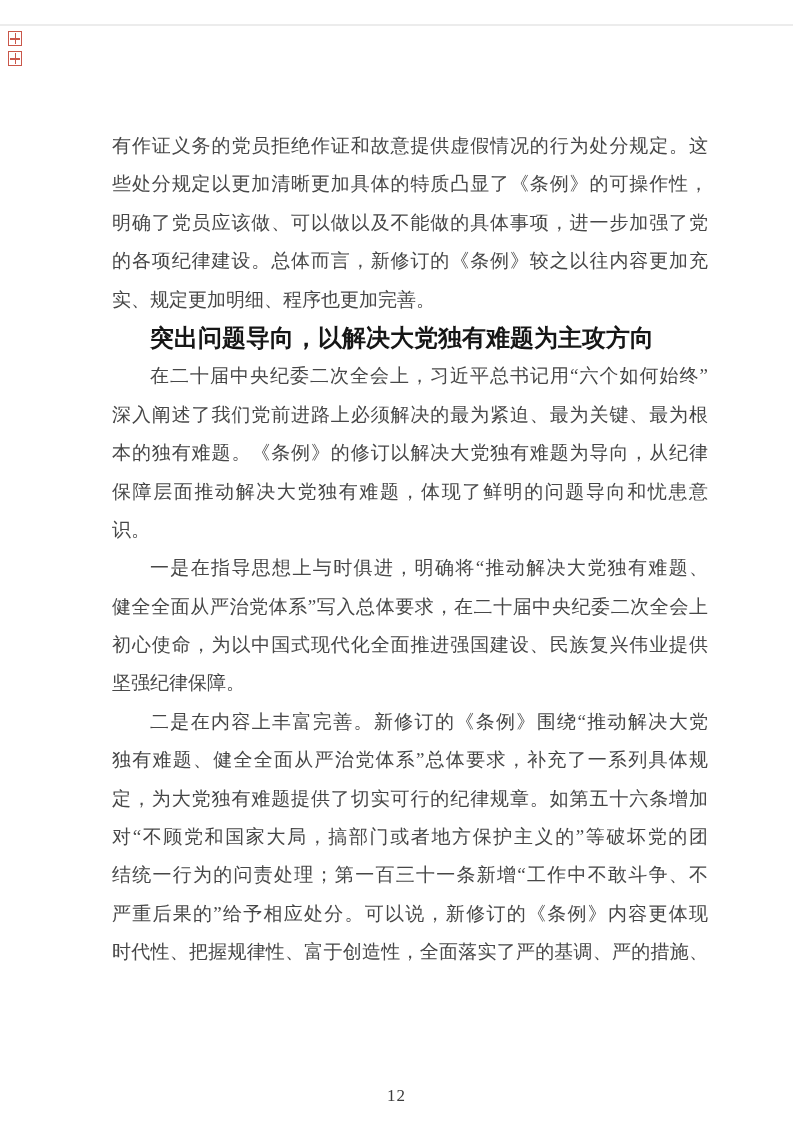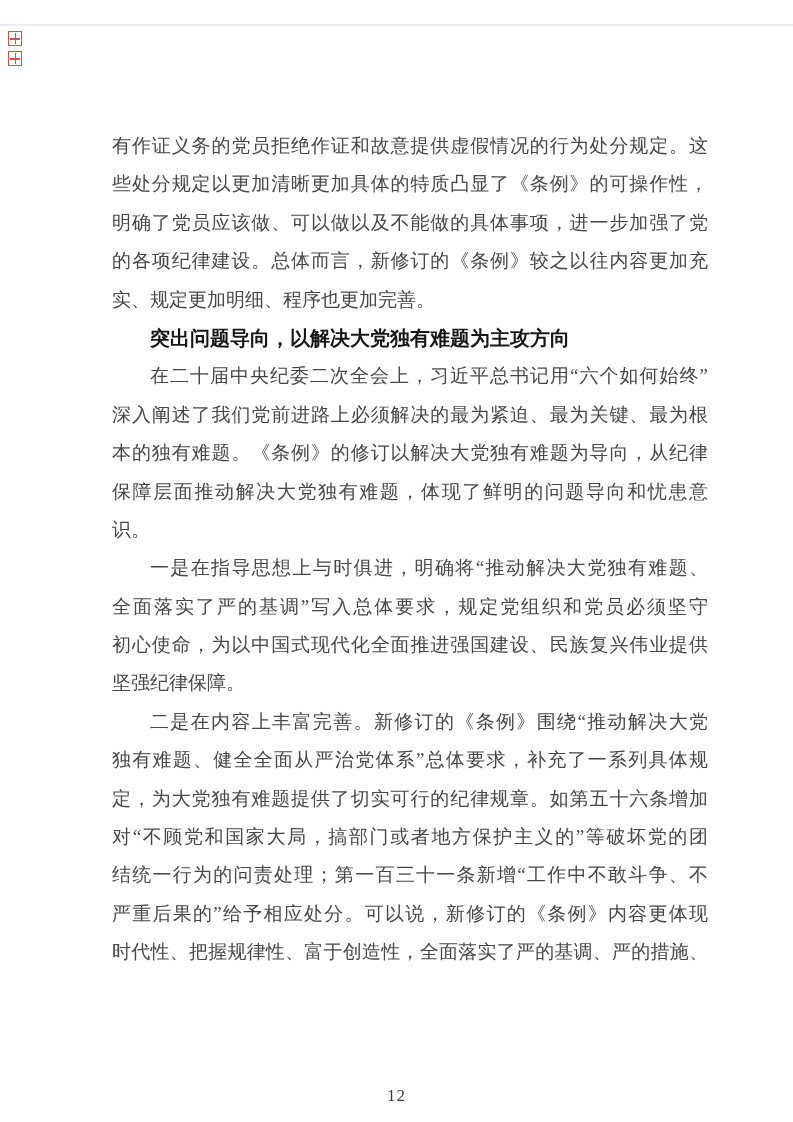--- a/index.html
+++ b/index.html
@@ -71,21 +71,21 @@
     text-align: left;
   }
   .line.fill {
     text-align: justify;
     text-align-last: justify;
   }
   .line.indent { padding-left: 38px; }
   .block.heading .line {
     font-family: "Liberation Sans", sans-serif;
     font-weight: bold;
-    font-size: 20px;
+    font-size: 24px;
     color: var(--heading-color);
   }
   .footer {
     position: absolute;
     top: 1062px;
     left: 0;
     width: 100%;
     text-align: center;
   }
   .page-number {
@@ -118,21 +118,21 @@
       </div>
       <div class="block body">
         <div class="line indent fill">在二十届中央纪委二次全会上，习近平总书记用“六个如何始终”</div>
         <div class="line fill">深入阐述了我们党前进路上必须解决的最为紧迫、最为关键、最为根</div>
         <div class="line fill">本的独有难题。《条例》的修订以解决大党独有难题为导向，从纪律</div>
         <div class="line fill">保障层面推动解决大党独有难题，体现了鲜明的问题导向和忧患意</div>
         <div class="line">识。</div>
       </div>
       <div class="block body">
         <div class="line indent fill">一是在指导思想上与时俱进，明确将“推动解决大党独有难题、</div>
-        <div class="line fill">全面落实了严的基调”写入总体要求，规定党组织和党员必须坚守</div>
+        <div class="line fill">健全全面从严治党体系”写入总体要求，在二十届中央纪委二次全会上</div>
         <div class="line fill">初心使命，为以中国式现代化全面推进强国建设、民族复兴伟业提供</div>
         <div class="line">坚强纪律保障。</div>
       </div>
       <div class="block body">
         <div class="line indent fill">二是在内容上丰富完善。新修订的《条例》围绕“推动解决大党</div>
         <div class="line fill">独有难题、健全全面从严治党体系”总体要求，补充了一系列具体规</div>
         <div class="line fill">定，为大党独有难题提供了切实可行的纪律规章。如第五十六条增加</div>
         <div class="line fill">对“不顾党和国家大局，搞部门或者地方保护主义的”等破坏党的团</div>
         <div class="line fill">结统一行为的问责处理；第一百三十一条新增“工作中不敢斗争、不</div>
         <div class="line fill">严重后果的”给予相应处分。可以说，新修订的《条例》内容更体现</div>

